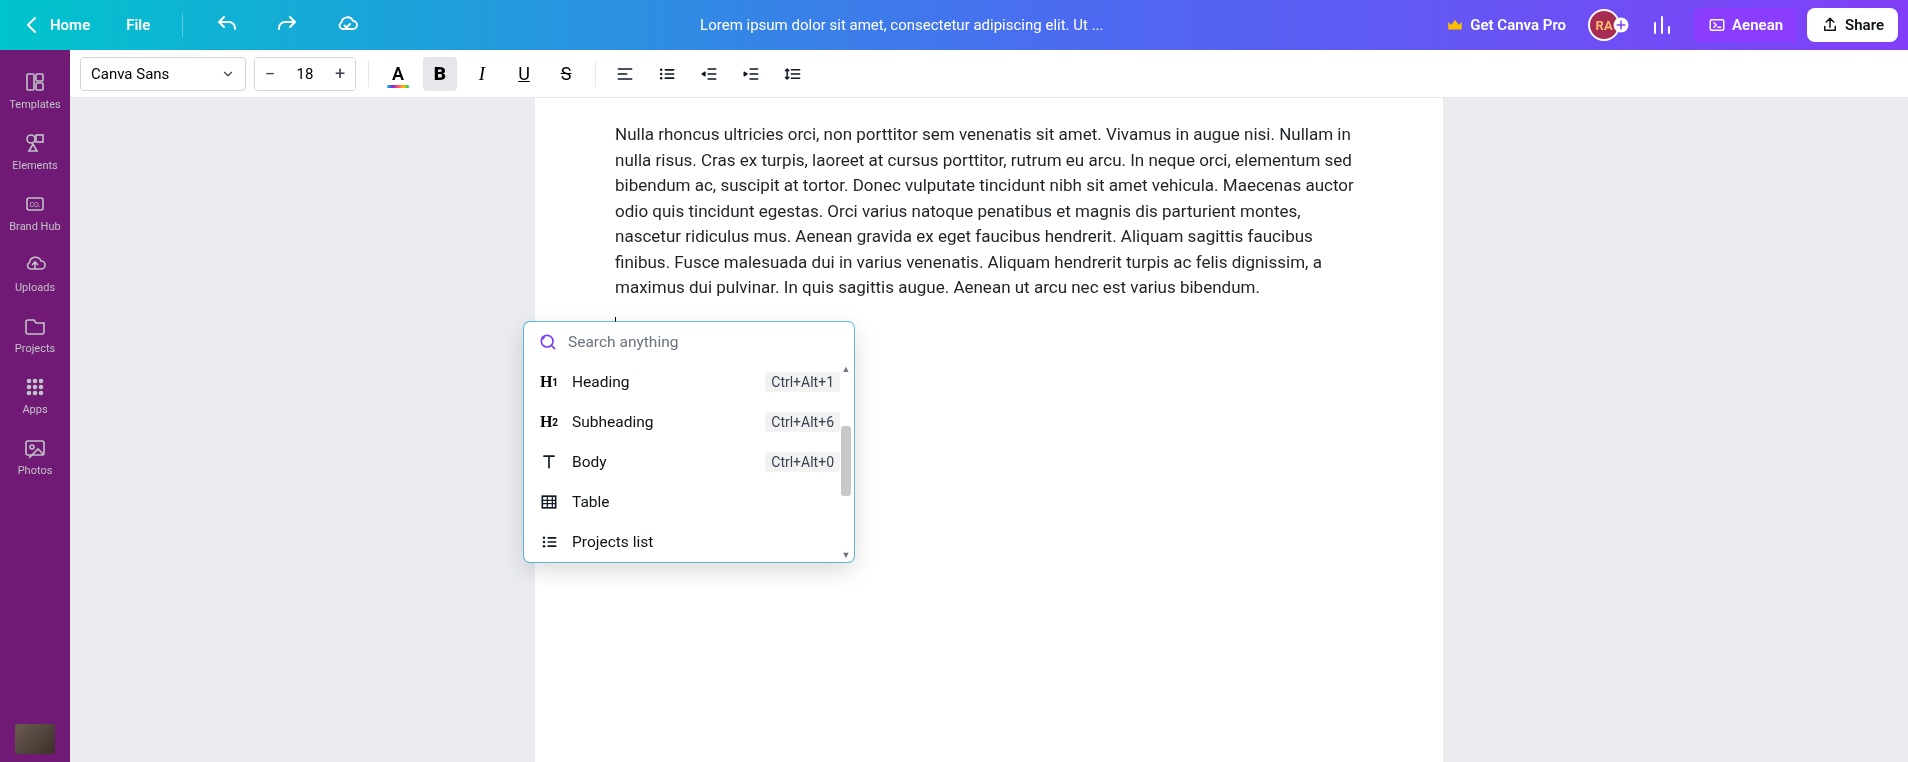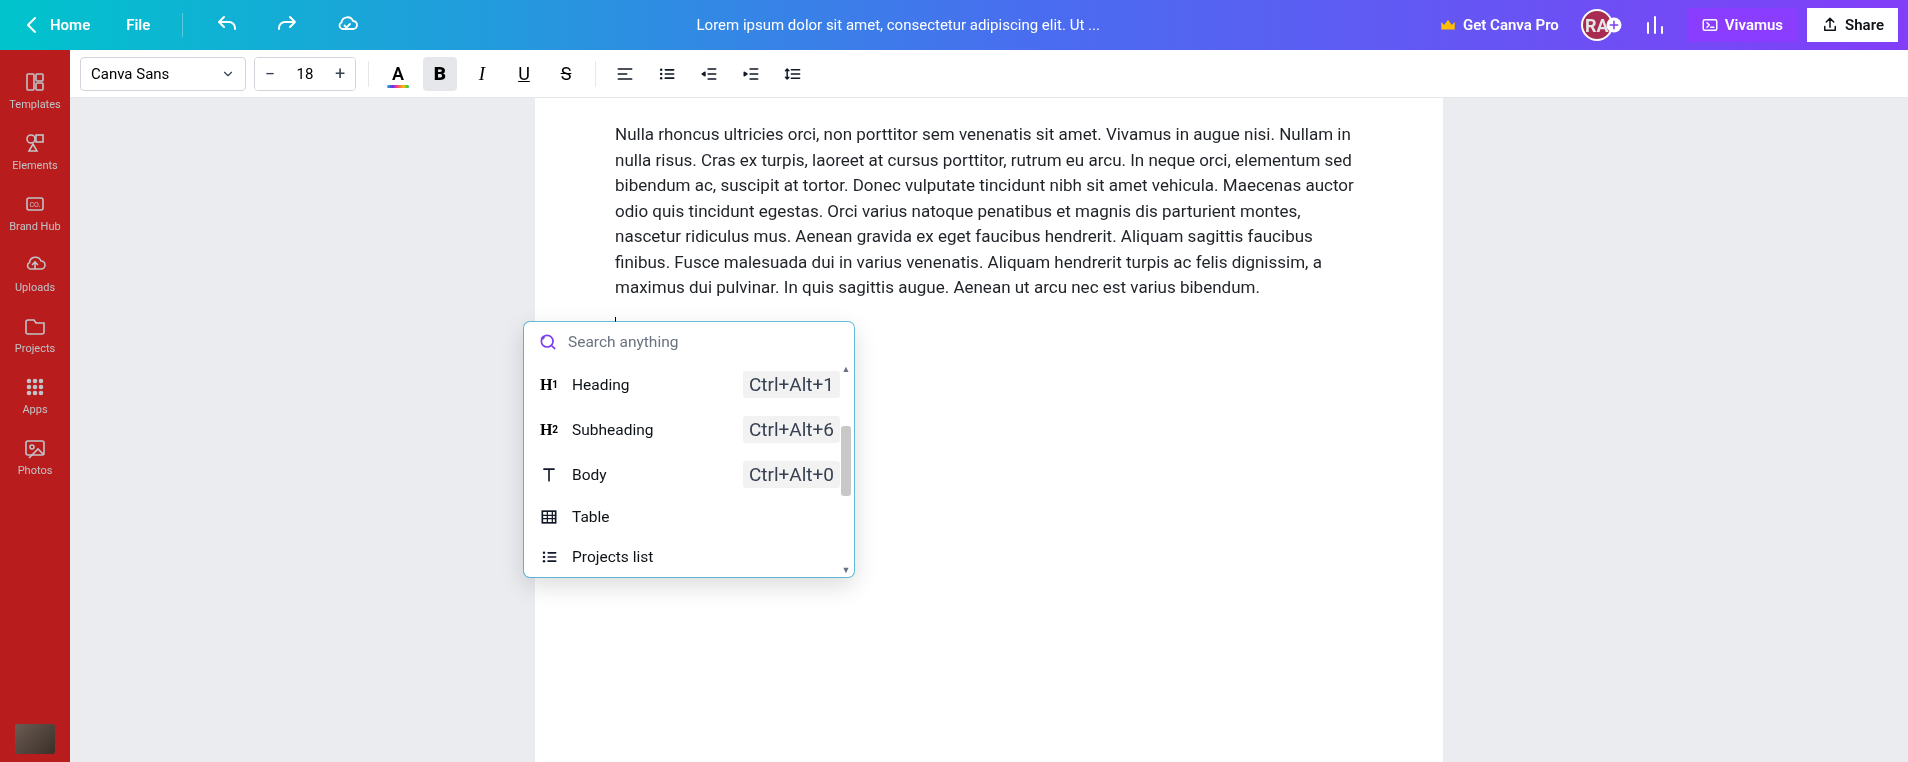--- a/index.html
+++ b/index.html
@@ -14,32 +14,32 @@
     color: #fff;
     padding: 0 10px;
   }
   .tb-left { display: flex; align-items: center; gap: 16px; }
   .tb-btn { display: flex; align-items: center; gap: 6px; padding: 6px 10px; border-radius: 4px; cursor: pointer; font-size: 15px; font-weight: 600; }
   .tb-icon { width: 24px; height: 24px; display: flex; align-items: center; justify-content: center; fill: #fff; stroke: #fff; }
   .tb-sep { width: 1px; height: 24px; background: rgba(255,255,255,0.3); margin: 0 6px; }
   .tb-center { flex: 1; text-align: center; font-size: 15px; font-weight: 400; white-space: nowrap; overflow: hidden; text-overflow: ellipsis; padding: 0 20px; }
   .tb-right { display: flex; align-items: center; gap: 10px; }
   .pro-btn { display: flex; align-items: center; gap: 6px; padding: 6px 12px; font-size: 15px; font-weight: 600; color: #fff; cursor: pointer; }
-  .avatar { width: 32px; height: 32px; border-radius: 50%; background: #a82c52; display: flex; align-items: center; justify-content: center; font-size: 18px; font-weight: 700; color: #e5e5e5; border: 2px solid #fff;}
+  .avatar { width: 32px; height: 32px; border-radius: 50%; background: #a82c52; display: flex; align-items: center; justify-content: center; font-size: 13px; font-weight: 700; color: #fdba74; border: 2px solid #fff;}
   .plus-circle { width: 18px; height: 18px; margin-left: -8px; fill: #fff; }
   .convert-btn { background: #8b3dff; padding: 8px 14px; border-radius: 4px; display: flex; align-items: center; gap: 6px; font-size: 15px; font-weight: 600; cursor: pointer; }
-  .share-btn { background: #fff; color: #0e1318; padding: 8px 14px; border-radius: 0; display: flex; align-items: flex-end; gap: 6px; font-size: 15px; font-weight: 600; cursor: pointer; }
+  .share-btn { background: #fff; color: #0e1318; padding: 8px 14px; border-radius: 8px; display: flex; align-items: flex-end; gap: 6px; font-size: 15px; font-weight: 600; cursor: pointer; }
   .share-btn svg { stroke: #0e1318; }
 
   
   .sidebar {
     position: absolute;
     left: 0; top: 50px; bottom: 0;
     width: 70px;
-    background: #b91c1c;
+    background: #701a75;
     display: flex; flex-direction: column; align-items: center;
     padding-top: 10px;
   }
   .side-item { width: 70px; display: flex; flex-direction: column; align-items: center; gap: 4px; padding: 10px 0; cursor: pointer; color: #c0c4c8; }
   .side-item svg { width: 24px; height: 24px; fill: none; stroke: #c0c4c8; stroke-width: 1.6; }
   .side-item span { font-size: 11px; }
   .side-thumb { width: 40px; height: 30px; background: #5a4a42; border-radius: 3px; margin-top: auto; margin-bottom: 8px; overflow:hidden; position: relative;}
   .side-thumb::after{content:''; position:absolute; inset:0; background: linear-gradient(135deg,#6b5b53 0%,#3a3028 100%);}
 
   
@@ -96,21 +96,21 @@
   }
   .popup-search { display: flex; align-items: center; gap: 10px; padding: 10px 14px; }
   .popup-search svg { width: 20px; height: 20px; }
   .popup-search input { border: none; outline: none; font-size: 15.5px; flex: 1; background: transparent; }
   .popup-search input::placeholder { color: #6b7280; }
   .popup-list { position: relative; max-height: 230px; overflow: hidden; }
   .popup-item { display: flex; align-items: center; gap: 12px; padding: 9px 14px; cursor: pointer; }
   .popup-item .icon { width: 22px; height: 22px; display: flex; align-items: center; justify-content: center; }
   .popup-item .icon svg { width: 20px; height: 20px; }
   .popup-item .label { flex: 1; font-size: 15.5px; color: #0e1318; }
-  .popup-item .shortcut { font-size: 19px; color: #374151; background: #f2f2f2; padding: 2px 6px; border-radius: 3px;}
+  .popup-item .shortcut { font-size: 14px; color: #374151; background: #f2f2f2; padding: 2px 6px; border-radius: 3px;}
   .h1-icon { font-size: 16px; font-weight: 700; font-family: Georgia, serif;}
   .h1-icon sup{font-size:10px;}
   .popup-scrollbar { position: absolute; right: 2px; top: 0; width: 12px; height: 100%; display: flex; flex-direction: column; align-items: center; justify-content: space-between; }
   .popup-scrollbar .arrow { font-size: 9px; color: #6b7280; cursor: pointer; padding: 2px 0;}
   .popup-scrollbar .track { flex: 1; width: 10px; position: relative; }
   .popup-scrollbar .thumb { position: absolute; width: 10px; right: 0; top: 50px; height: 70px; background: #c8c8c8; border-radius: 3px; }
 
   svg { display: block; }
 </style>
 </head>
@@ -162,21 +162,21 @@
     <div class="tb-btn">
       <svg class="tb-icon" viewBox="0 0 24 24">
           <path d="M5 20V10M12 20V4M19 20v-6" fill="none" stroke="#fff" stroke-width="2" stroke-linecap="round"></path>
         </svg>
     </div>
     <div class="convert-btn">
       <svg width="18" height="18" viewBox="0 0 24 24">
           <rect x="3" y="5" width="18" height="14" rx="2" fill="none" stroke="#fff" stroke-width="2"></rect>
           <path d="M8 9l3 3-3 3M13 15h4" fill="none" stroke="#fff" stroke-width="2" stroke-linecap="round" stroke-linejoin="round"></path>
         </svg>
-      <span>Vivamus</span>
+      <span>Aenean</span>
     </div>
     <div class="share-btn">
       <svg width="18" height="18" viewBox="0 0 24 24">
           <path d="M12 3v12M7 8l5-5 5 5M5 14v5h14v-5" fill="none" stroke="#0e1318" stroke-width="2" stroke-linecap="round" stroke-linejoin="round"></path>
         </svg>
       <span>Share</span>
     </div>
   </div>
 </div>
 

